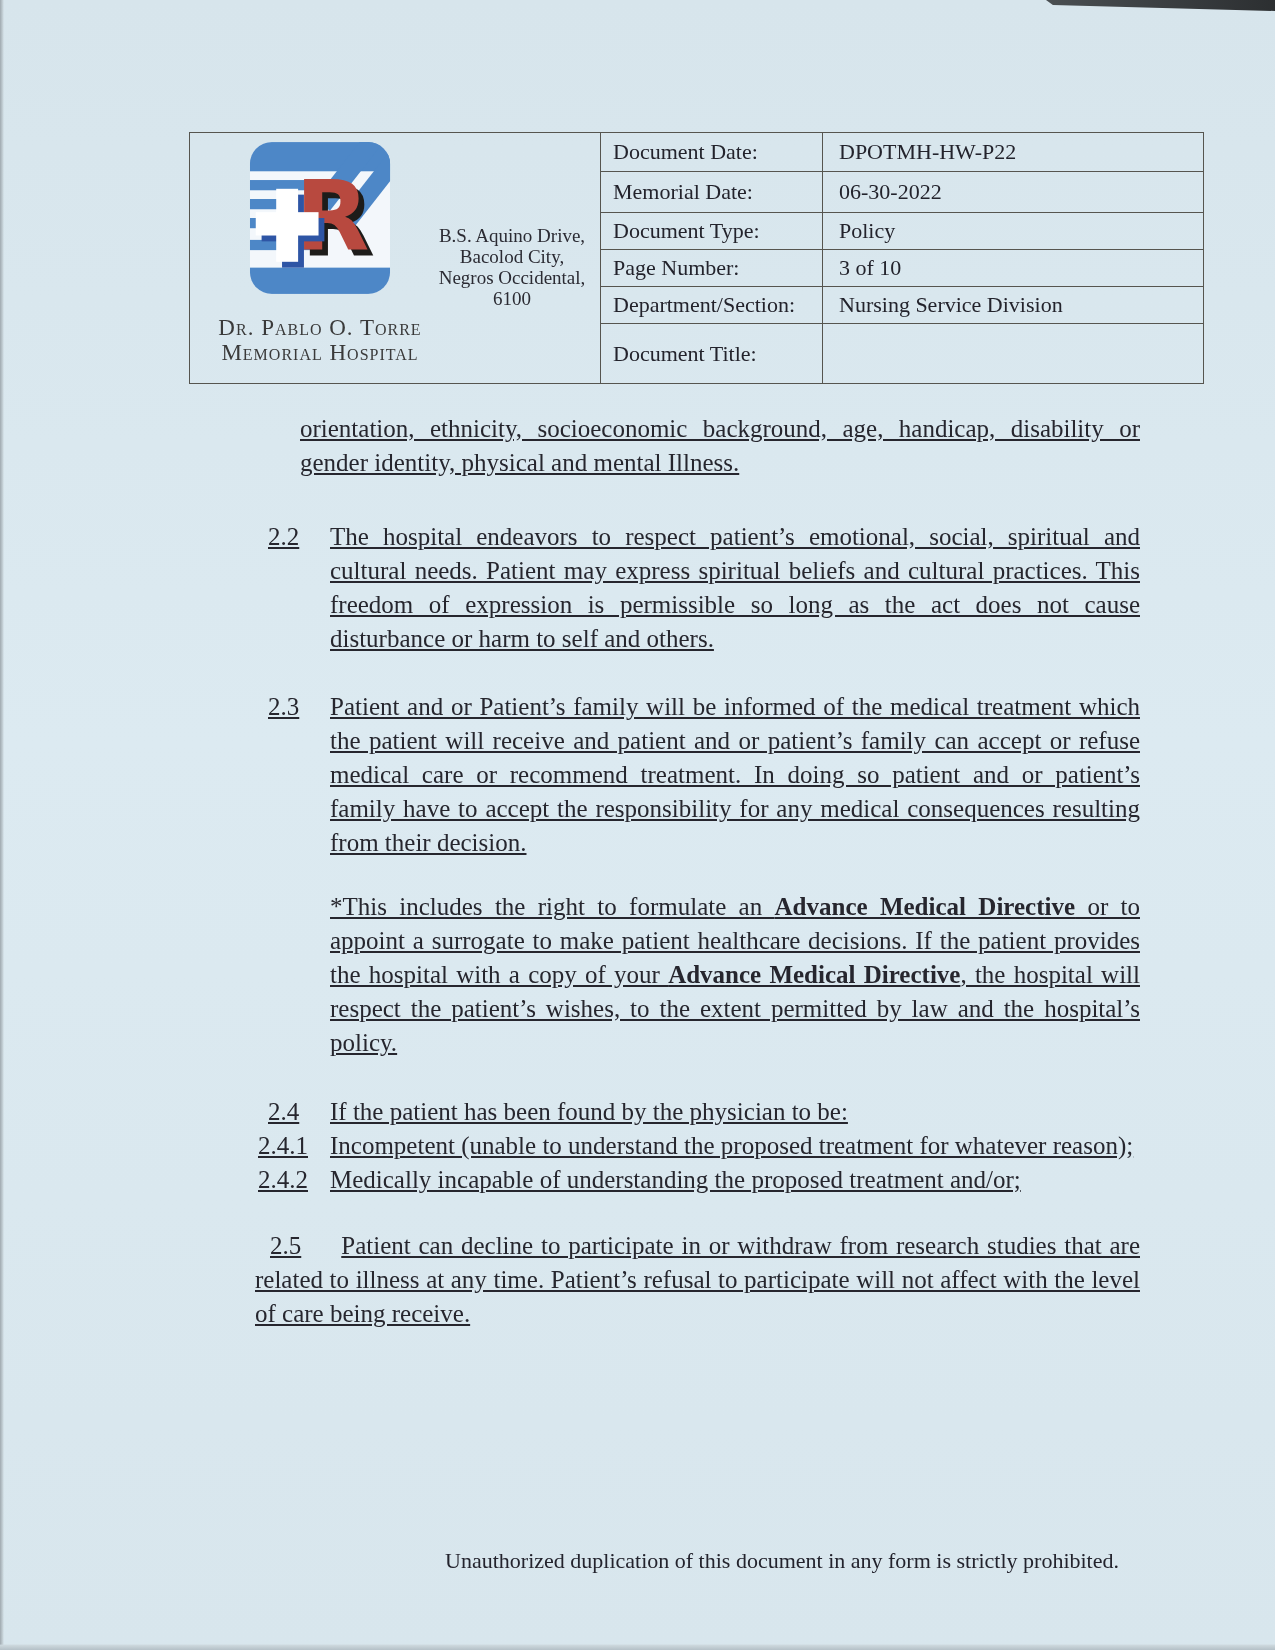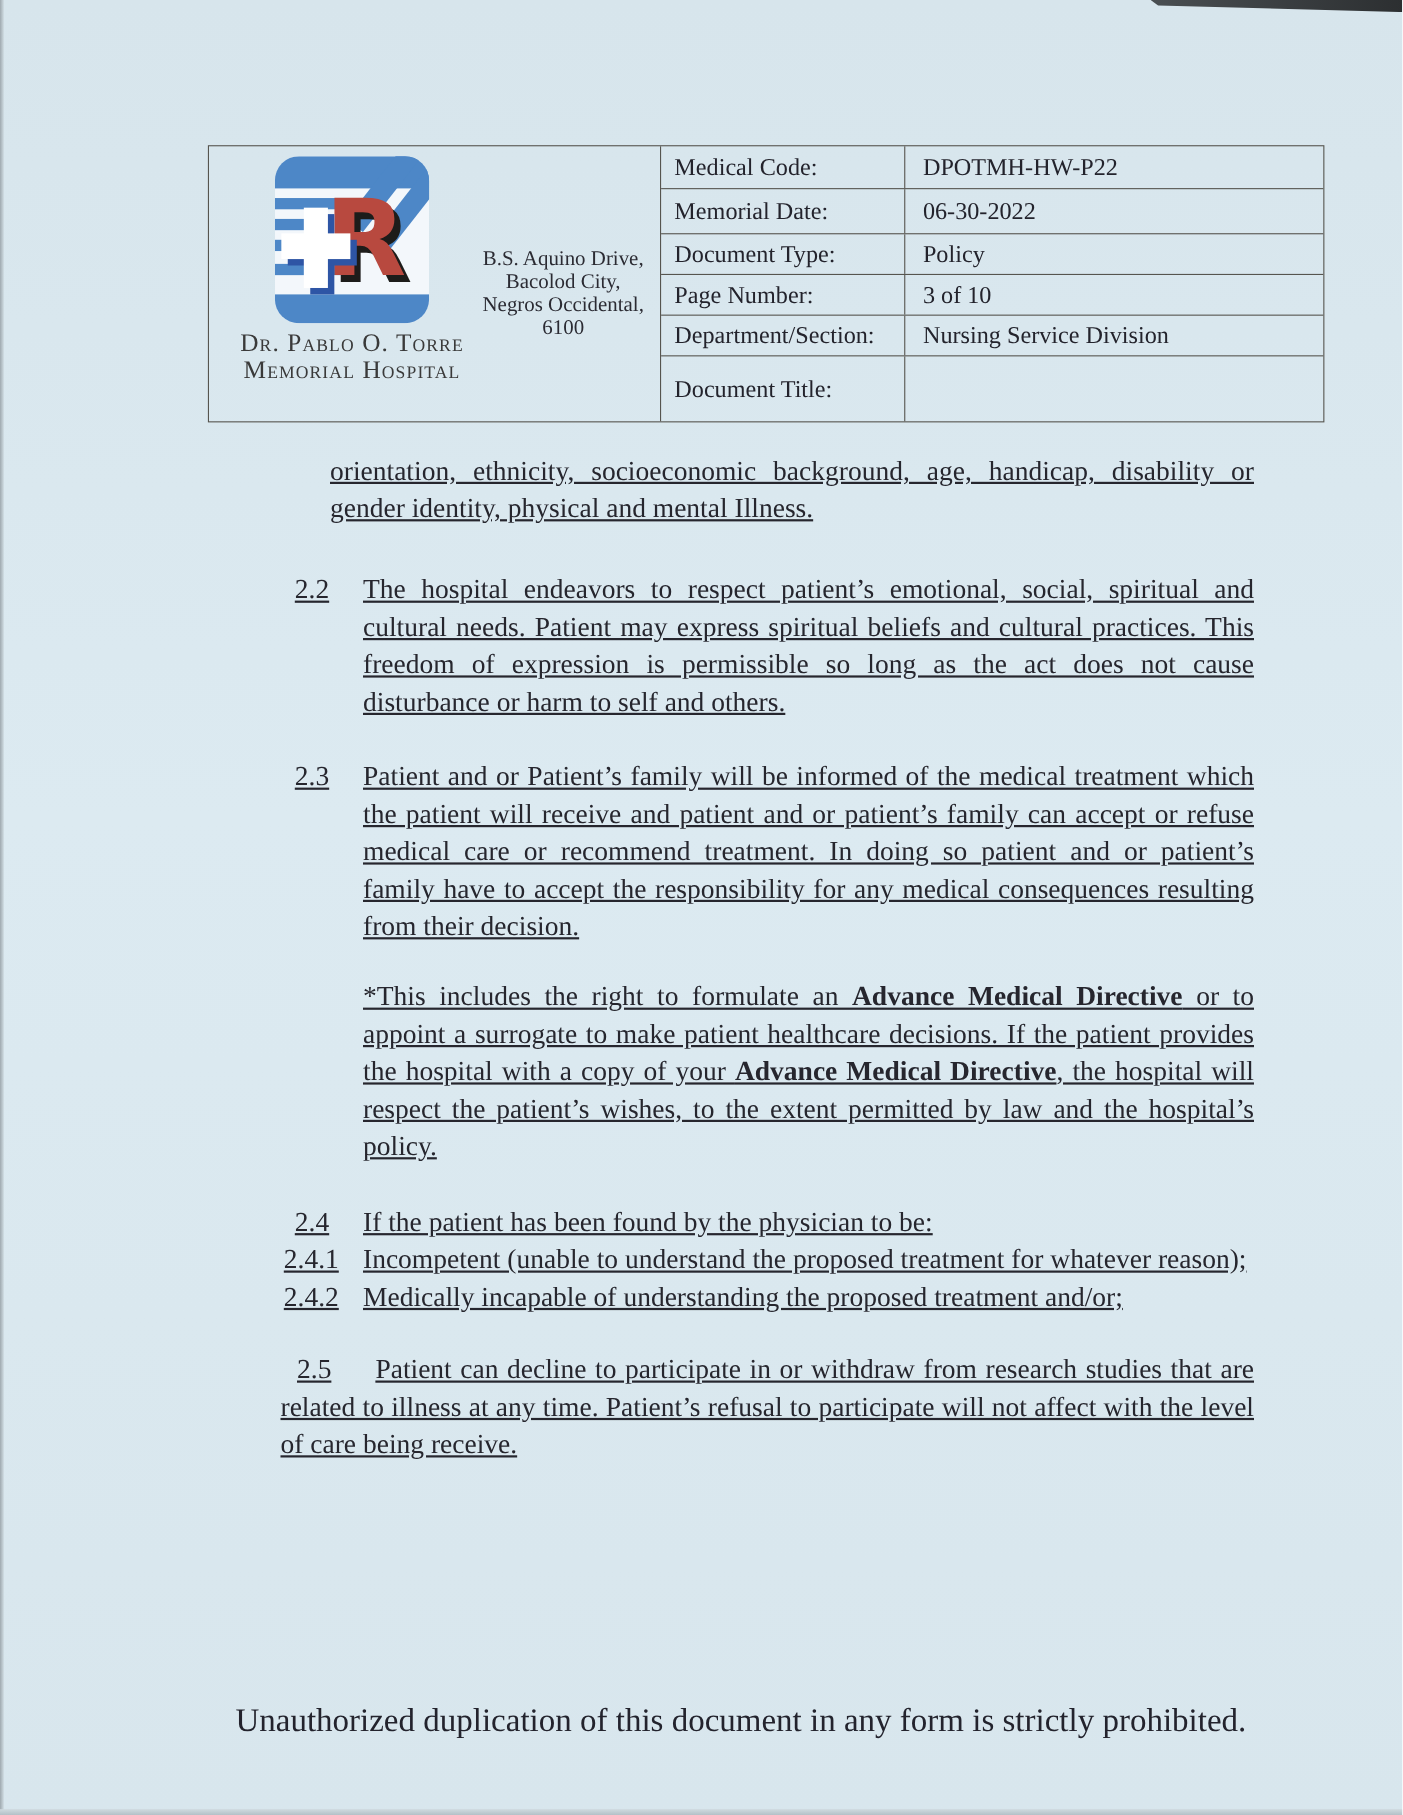--- a/index.html
+++ b/index.html
@@ -20,21 +20,21 @@
   .edge-top-right { position:absolute; left:1046px; top:0; width:229px; height:11px;
     background:linear-gradient(90deg,#4a4f52,#2c2f31);
     clip-path:polygon(0 0,100% 0,100% 100%,3% 45%); }
 
   
   .header-box { position:absolute; left:189px; top:132px; width:1015px; height:252px;
     border:1px solid #56554f; display:flex; }
   .cell-left { position:relative; width:411px; border-right:1px solid #56554f; }
   .brand { position:absolute; left:20px; top:6px; width:220px; text-align:center; }
   .logo { display:block; margin:0 auto; }
-  .hosp-name { margin-top:2px; font-variant:small-caps; font-size:23px; line-height:25px;
+  .hosp-name { margin-top:18px; font-variant:small-caps; font-size:23px; line-height:25px;
     letter-spacing:1px; color:#3a3a3a; white-space:nowrap; }
   .address { position:absolute; left:238px; top:92px; width:168px; text-align:center;
     font-size:19px; line-height:21px; color:#2b2b33; }
 
   .cell-right { flex:1; display:grid; grid-template-rows:39px 41px 37px 37px 37px auto; }
   .meta-row { display:grid; grid-template-columns:222px 1fr; }
   .meta-row.bordered { border-bottom:1px solid #56554f; }
   .meta-label { border-right:1px solid #56554f; display:flex; align-items:center;
     padding-left:12px; font-size:22px; color:#23232c; }
   .meta-value { display:flex; align-items:center; padding-left:16px; font-size:22px; color:#23232c; }
@@ -52,21 +52,21 @@
   .item-23 { margin-top:34px; }
   .note { margin-top:30px; margin-left:75px; text-align:justify; }
   .item-24 { margin-top:35px; }
   .item-24 .txt { text-align:left; }
   .subitem { display:flex; }
   .subitem .num { width:75px; padding-left:3px; flex:0 0 auto; }
   .subitem .txt { flex:1; text-align:justify; }
   .item-25 { margin-top:32px; text-align:justify; text-indent:15px; }
   .item-25 .num25 { padding-right:40px; }
 
-  .footer { position:absolute; top:1548px; right:142px; font-size:30px; color:#23232d; }
+  .footer { position:absolute; top:1548px; right:156px; font-size:22px; color:#23232d; }
   b,.b { font-weight:bold; }
 </style>
 </head>
 <body>
 
 <div class="page">
 
   <div class="edge-left"></div>
   <div class="edge-bottom"></div>
   <div class="edge-top-right"></div>
@@ -112,21 +112,21 @@
       <div class="address">
         <div>B.S. Aquino Drive,</div>
         <div>Bacolod City,</div>
         <div>Negros Occidental,</div>
         <div>6100</div>
       </div>
     </div>
 
     <div class="cell-right">
       <div class="meta-row bordered">
-        <div class="meta-label">Medical Code:</div>
+        <div class="meta-label">Document Date:</div>
         <div class="meta-value">DPOTMH-HW-P22</div>
       </div>
       <div class="meta-row bordered">
         <div class="meta-label">Memorial Date:</div>
         <div class="meta-value">06-30-2022</div>
       </div>
       <div class="meta-row bordered">
         <div class="meta-label">Document Type:</div>
         <div class="meta-value">Policy</div>
       </div>

